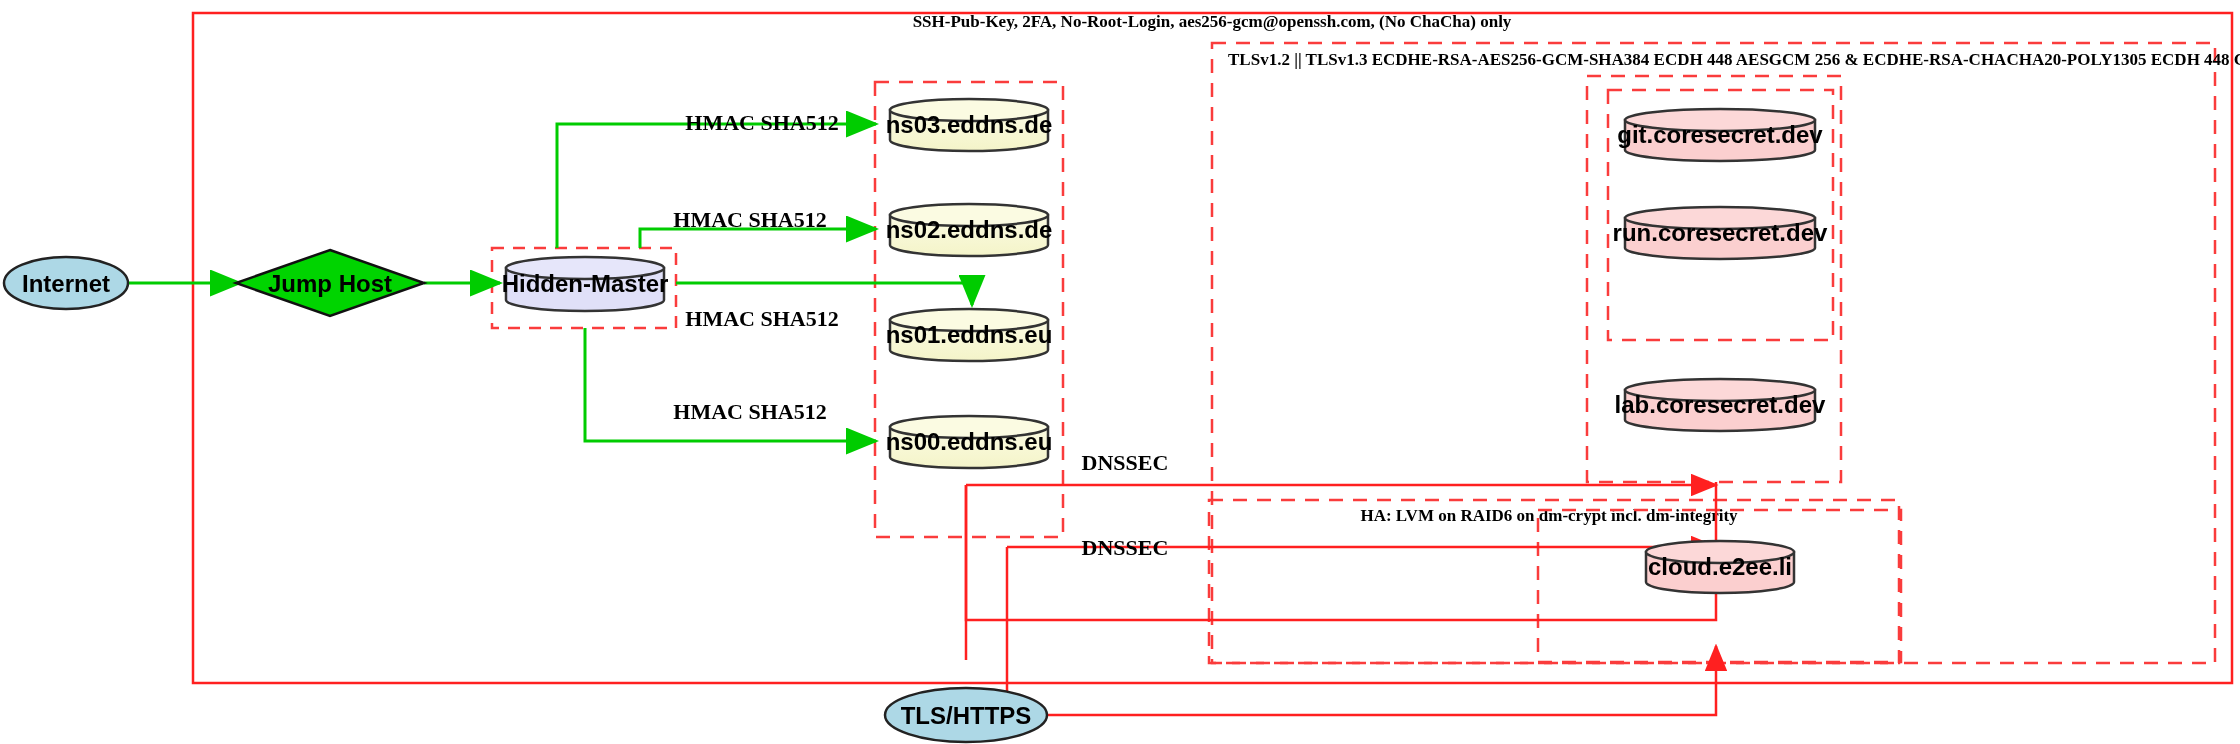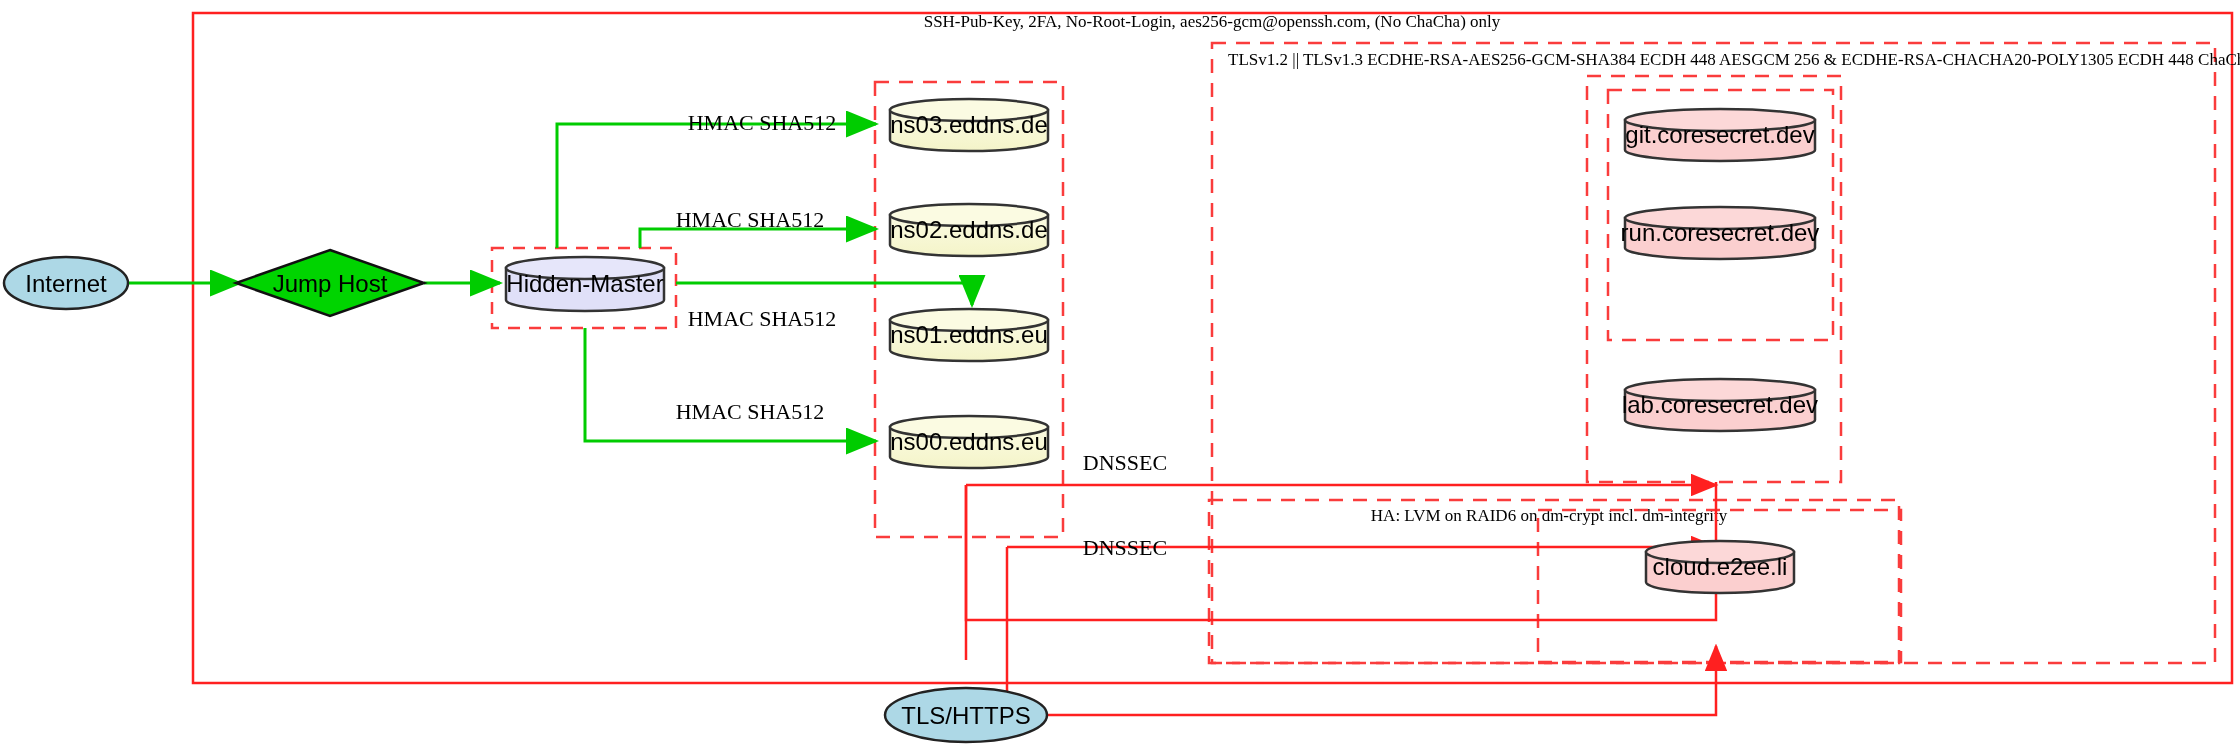--- a/index.html
+++ b/index.html
@@ -1,17 +1,17 @@
 <!DOCTYPE html>
 <html><head>
 <meta charset="utf-8">
 <style>
   html,body{margin:0;padding:0;background:#ffffff;}
   body{width:2240px;height:744px;font-family:"Liberation Sans",sans-serif;}
-  #stage{position:relative;width:2240px;height:744px;overflow:hidden;}
+  #stage{position:relative;width:2240px;height:744px;overflow:hidden;font-weight:bold;}
   svg#diagram{position:absolute;left:0;top:0;width:2240px;height:744px;}
   text{fill:#000;}
   .lbl-box{font-family:"Liberation Serif",serif;font-size:17px;}
   .lbl-edge{font-family:"Liberation Serif",serif;font-size:22px;}
   .node-lbl{font-family:"Liberation Sans",sans-serif;font-size:24px;}
 </style>
 </head>
 <body>
 
 <div id="stage">

